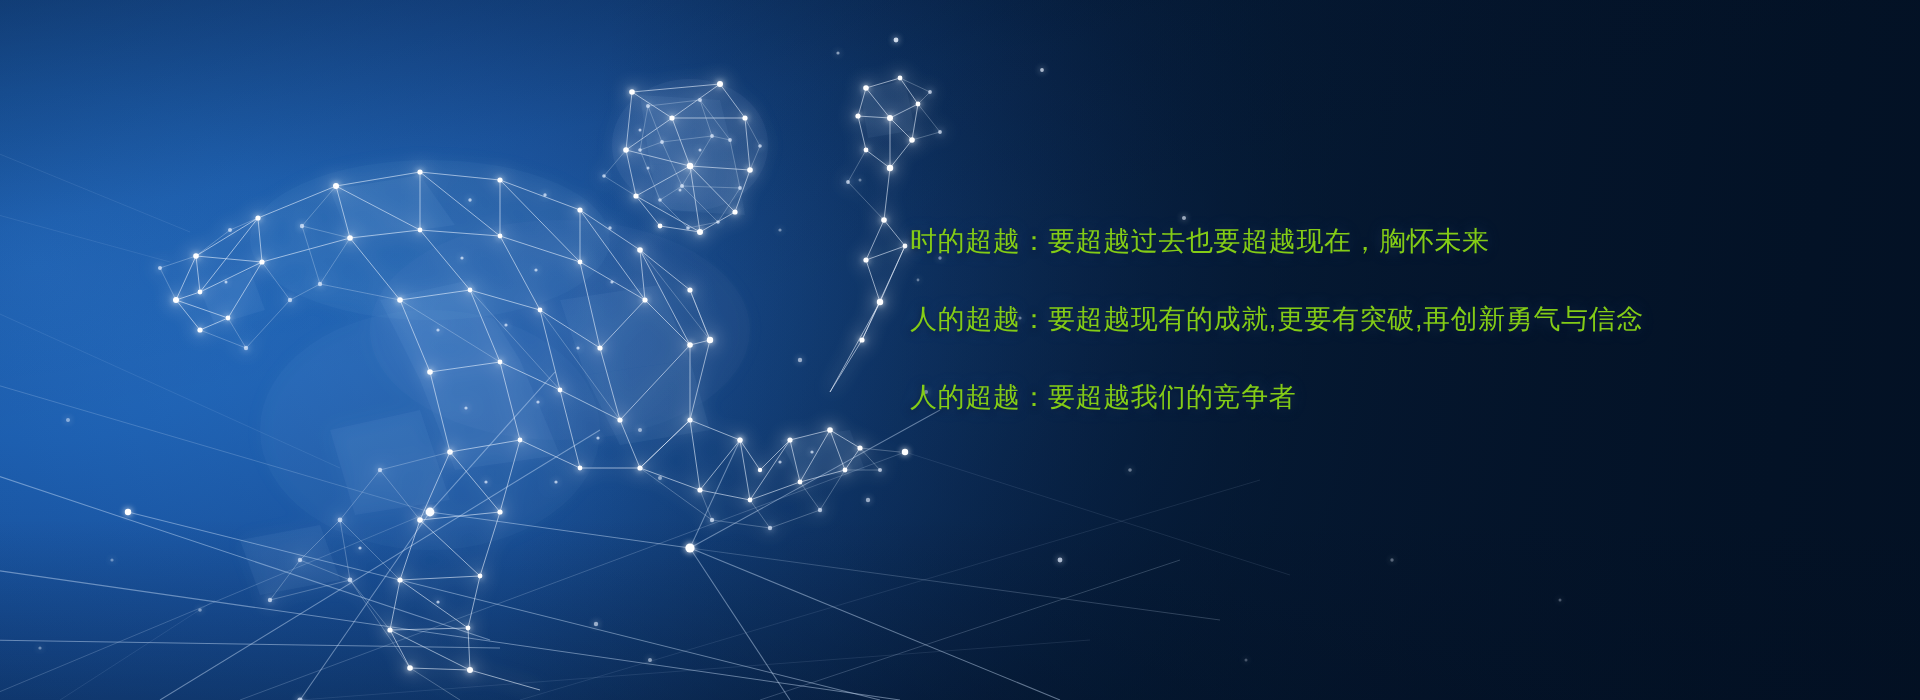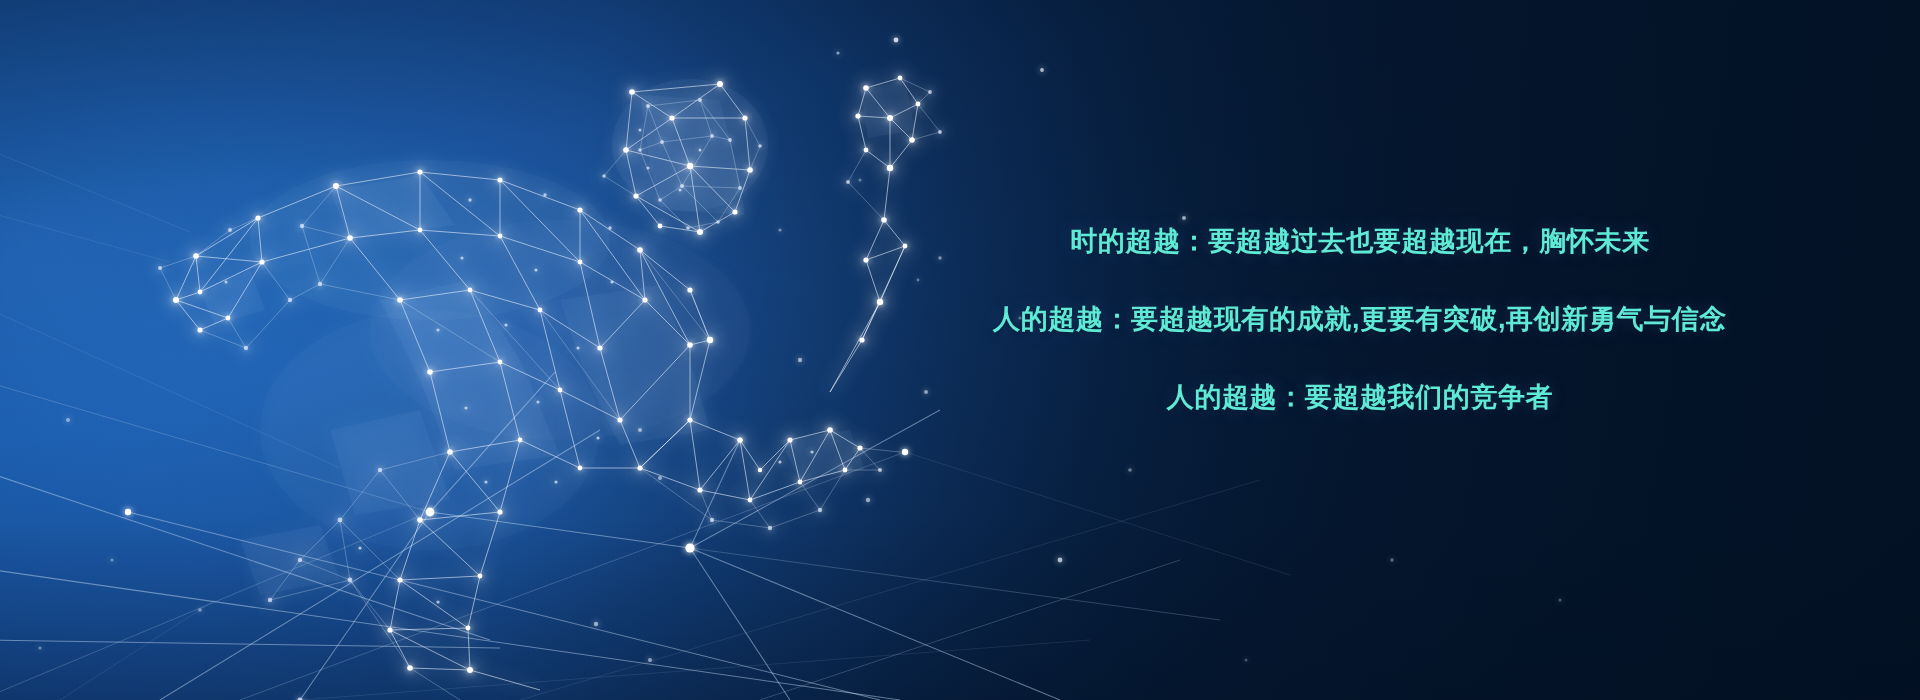--- a/index.html
+++ b/index.html
@@ -67,29 +67,28 @@
 
   
   #textblock{
     position:absolute;
     left:910px;
     top:228px;
     width:900px;
     z-index:40;
   }
   .tagline{
-    color:#5eead4;
+    color:#84cc16;
     font-size:27px;
     line-height:1;
     letter-spacing:.6px;
     white-space:nowrap;
     margin-bottom:51px;
     text-shadow:0 1px 7px rgba(2,16,38,.85), 0 0 16px rgba(120,180,255,.25);
-    font-weight:700;
-    text-align:center;
+    font-weight:400;
   }
   .tagline:last-child{margin-bottom:0;}
 </style>
 </head>
 <body>
 
 <div id="stage">
 
   <div class="bg-base"></div>
   <div class="bg-vig"></div>

